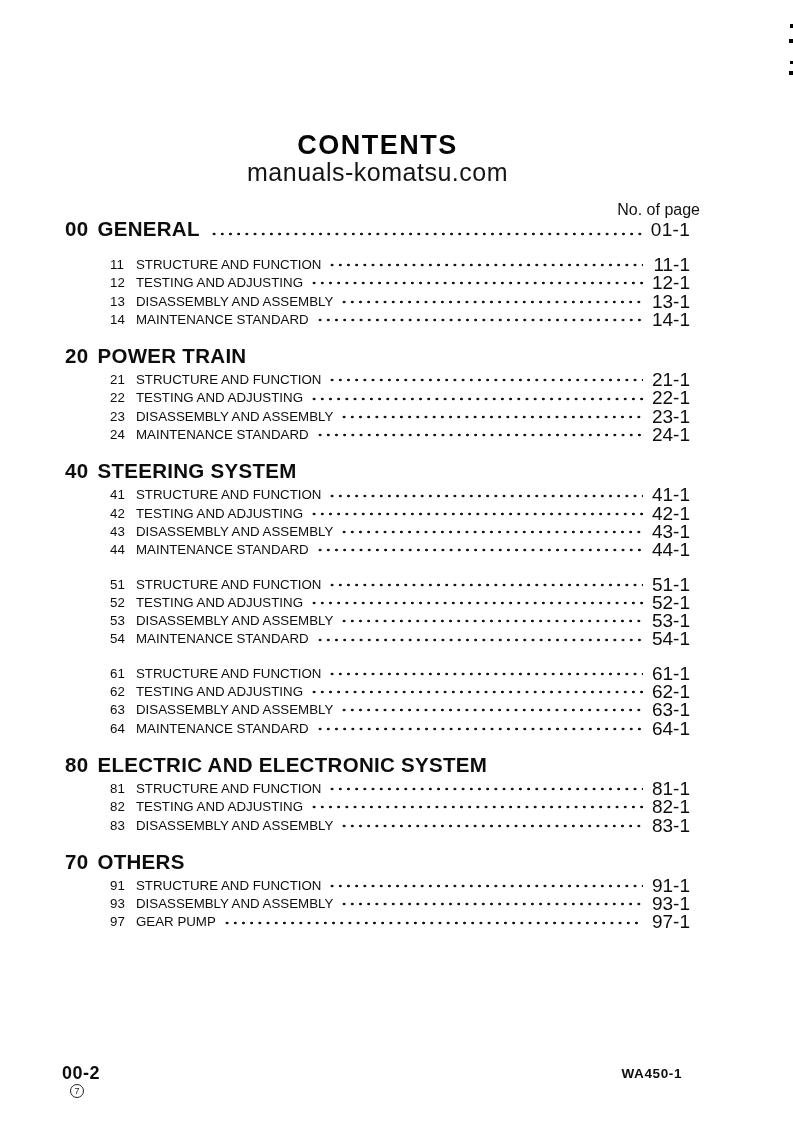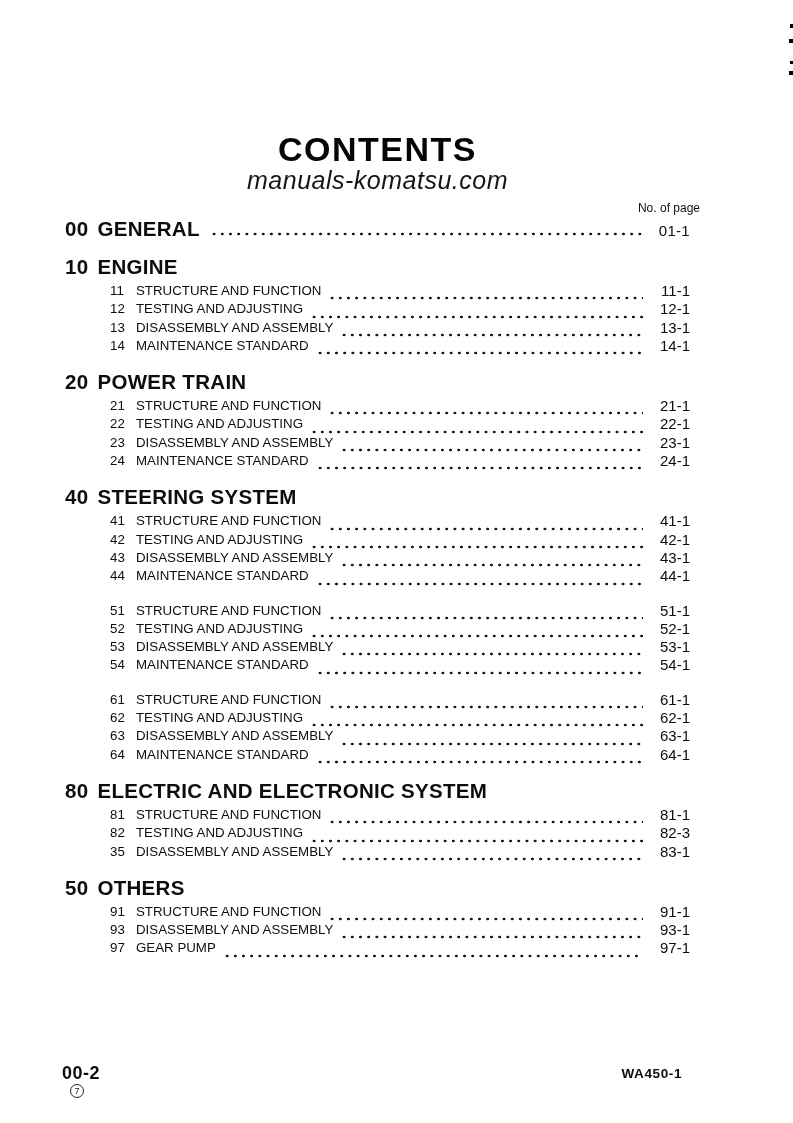--- a/index.html
+++ b/index.html
@@ -12,55 +12,55 @@
     overflow:hidden;
   }
   .page { position:absolute; inset:0; }
 
   
   .doc-header {
     position:absolute; left:65px; top:130px; width:625px;
     text-align:center;
   }
   .doc-title {
-    font-size:34px; font-weight:bold; letter-spacing:1.5px; color:#060606;
+    font-size:27px; font-weight:bold; letter-spacing:1.5px; color:#060606;
   }
   .doc-subtitle {
-    font-size:25px; margin-top:-3px; color:#151515; letter-spacing:0.5px;font-style:italic;
+    font-size:25px; margin-top:-3px; color:#151515; letter-spacing:0.5px;
   }
   .no-of-page {
     position:absolute; top:201px; right:93px;
-    font-size:12px; color:#111;margin-left:42px;
+    font-size:16px; color:#111;margin-left:42px;
   }
 
   
   #toc { position:absolute; left:65px; top:218px; width:625px; }
   .toc-section { margin-bottom:16px; }
   .sec-row {
     display:flex; align-items:baseline;
     font-weight:bold; font-size:20.5px; letter-spacing:0.3px;
     height:22px; line-height:22px; margin-bottom:4px; white-space:nowrap;
   }
   .sec-num { margin-right:9px;text-align:right; }
   .toc-item {
-    display:flex; align-items:flex-end;
+    display:flex; align-items:center;
     font-size:13.3px; height:18.3px; line-height:18.3px;
     padding-left:45px; white-space:nowrap;
   }
   .item-num { width:26px; flex:0 0 26px; }
   .leader {
     flex:1 1 auto; height:4px; margin:0 5px 0 7px;
     background-image:radial-gradient(circle, #161616 1.15px, transparent 1.65px);
     background-size:8.2px 4px;
     background-repeat:repeat-x;
     background-position:left bottom;
   }
   .sec-row .leader { margin-left:10px; }
   .item-page, .sec-page {
-    flex:0 0 42px; width:42px; text-align:right; font-size:15px; font-weight:normal;
+    flex:0 0 42px; width:42px; text-align:right; font-size:19px; font-weight:normal;
   }
 
   
   .footer-pageno {
     position:absolute; left:62px; top:1063px;
     font-size:18px; font-weight:600; letter-spacing:0.5px;
   }
   .edition-mark {
     position:absolute; left:70px; top:1084px;
     width:14px; height:14px; border:1.2px solid #222; border-radius:50%;
@@ -93,24 +93,20 @@
   <main id="toc">
       <section class="toc-section">
         <div class="sec-row">
           <span class="sec-num">00</span>
           <span class="sec-title">GENERAL</span>
           <span class="leader"></span>
           <span class="sec-page">01-1</span>
         </div>
       </section>
       <section class="toc-section">
-        <div class="sec-row">
-          <span class="sec-num">10</span>
-          <span class="sec-title">ENGINE</span>
-        </div>
         <div class="toc-item">
           <span class="item-num">11</span>
           <span class="item-title">STRUCTURE AND FUNCTION</span>
           <span class="leader"></span>
           <span class="item-page">11-1</span>
         </div>
         <div class="toc-item">
           <span class="item-num">12</span>
           <span class="item-title">TESTING AND ADJUSTING</span>
           <span class="leader"></span>
@@ -249,32 +245,32 @@
         <div class="toc-item">
           <span class="item-num">81</span>
           <span class="item-title">STRUCTURE AND FUNCTION</span>
           <span class="leader"></span>
           <span class="item-page">81-1</span>
         </div>
         <div class="toc-item">
           <span class="item-num">82</span>
           <span class="item-title">TESTING AND ADJUSTING</span>
           <span class="leader"></span>
-          <span class="item-page">82-3</span>
-        </div>
-        <div class="toc-item">
-          <span class="item-num">35</span>
+          <span class="item-page">82-1</span>
+        </div>
+        <div class="toc-item">
+          <span class="item-num">83</span>
           <span class="item-title">DISASSEMBLY AND ASSEMBLY</span>
           <span class="leader"></span>
           <span class="item-page">83-1</span>
         </div>
       </section>
       <section class="toc-section">
         <div class="sec-row">
-          <span class="sec-num">50</span>
+          <span class="sec-num">70</span>
           <span class="sec-title">OTHERS</span>
         </div>
         <div class="toc-item">
           <span class="item-num">91</span>
           <span class="item-title">STRUCTURE AND FUNCTION</span>
           <span class="leader"></span>
           <span class="item-page">91-1</span>
         </div>
         <div class="toc-item">
           <span class="item-num">93</span>

